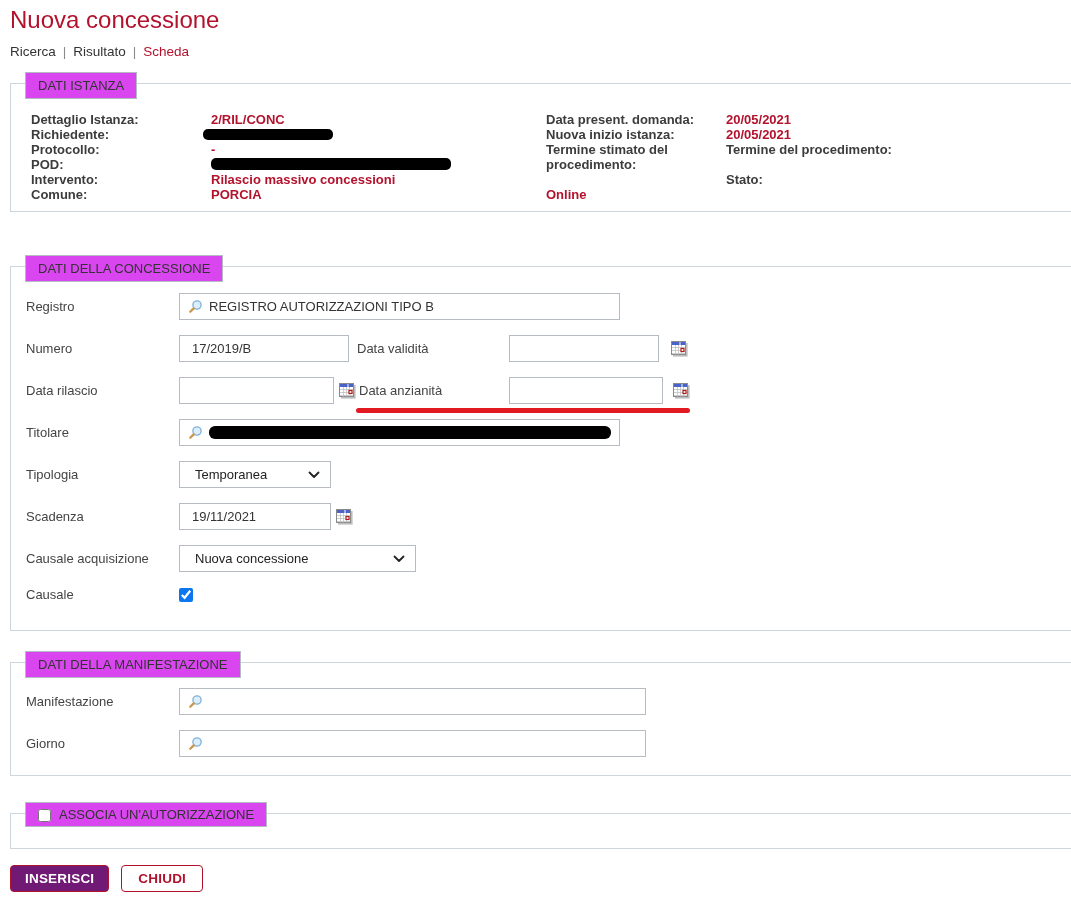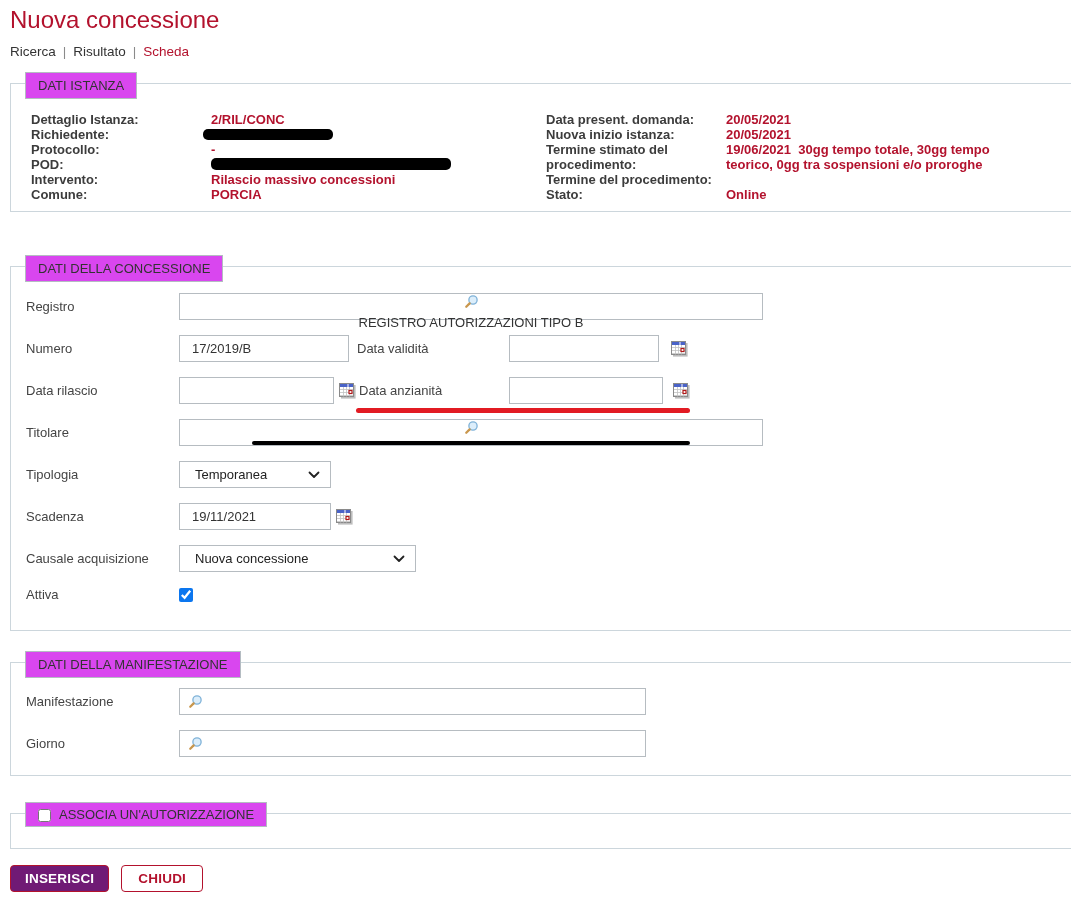--- a/index.html
+++ b/index.html
@@ -53,21 +53,21 @@
     height:27px; border:1px solid #b6bcc1; box-sizing:border-box;
     font-family:"Liberation Sans", sans-serif; font-size:13px; color:#333;
     padding:0 12px; background:#fff; outline:none;
   }
   .w170 { width:170px; } .w150 { width:150px; } .w155 { width:155px; } .w154 { width:154px; } .w152 { width:152px; }
   .lookup {
     display:inline-flex; align-items:center; gap:6px; height:27px;
     border:1px solid #b6bcc1; box-sizing:border-box; background:#fff; padding:0 8px;
     font-size:13px; color:#333;
   }
-  .lookup.w485 { width:584px;flex-direction:column; }
+  .lookup.w485 { width:441px; }
   .lookup.w467 { width:467px; }
   .cal-btn { border:none; background:none; padding:0; margin:0; cursor:pointer; line-height:0; }
   .ml5 { margin-left:5px; } .ml10 { margin-left:10px; } .ml12 { margin-left:12px; } .ml3 { margin-left:3px; }
   .sel {
     display:inline-flex; align-items:center; justify-content:space-between;
     height:27px; border:1px solid #b6bcc1; box-sizing:border-box; background:#fff;
     padding:0 10px 0 15px; font-size:13px; color:#222; cursor:pointer;
   }
   .sel.w152 { width:152px; } .sel.w237 { width:237px; }
   .annotation-line {
@@ -120,23 +120,20 @@
         <div class="iv">PORCIA</div>
       </div>
     </div>
     <div class="ist-col-right">
       <div class="ist-grid">
         <div class="il">Data present. domanda:</div>
         <div class="iv">20/05/2021</div>
         <div class="il">Nuova inizio istanza:</div>
         <div class="iv">20/05/2021</div>
         <div class="il">Termine stimato del procedimento:</div>
-        <div>
-            <div class="iv iv-wrap">19/06/2021&nbsp; 30gg tempo totale, 30gg tempo teorico, 0gg tra sospensioni e/o proroghe</div>
-          </div>
         <div class="il">Termine del procedimento:</div>
         <div class="iv"></div>
         <div class="il">Stato:</div>
         <div class="iv">Online</div>
       </div>
     </div>
   </div>
 </div>
 
 <div class="fs" id="fs-concessione">
@@ -260,21 +257,21 @@
       <span>Nuova concessione</span>
       <span style="line-height:0;">
         <svg width="12" height="8" viewBox="0 0 12 8">
             <path d="M1.5 1.5 L6 6 L10.5 1.5" fill="none" stroke="#222" stroke-width="1.8" stroke-linecap="round" stroke-linejoin="round"></path>
           </svg>
       </span>
     </div>
   </div>
 
   <div class="frow" style="margin-top:2px;">
-    <div class="flabel">Attiva</div>
+    <div class="flabel">Causale</div>
     <input type="checkbox" class="big" checked="" style="">
   </div>
 </div>
 
 <div class="fs" id="fs-manifestazione">
   <div class="fs-legend">
     <span>DATI DELLA MANIFESTAZIONE</span>
   </div>
 
   <div class="frow">

